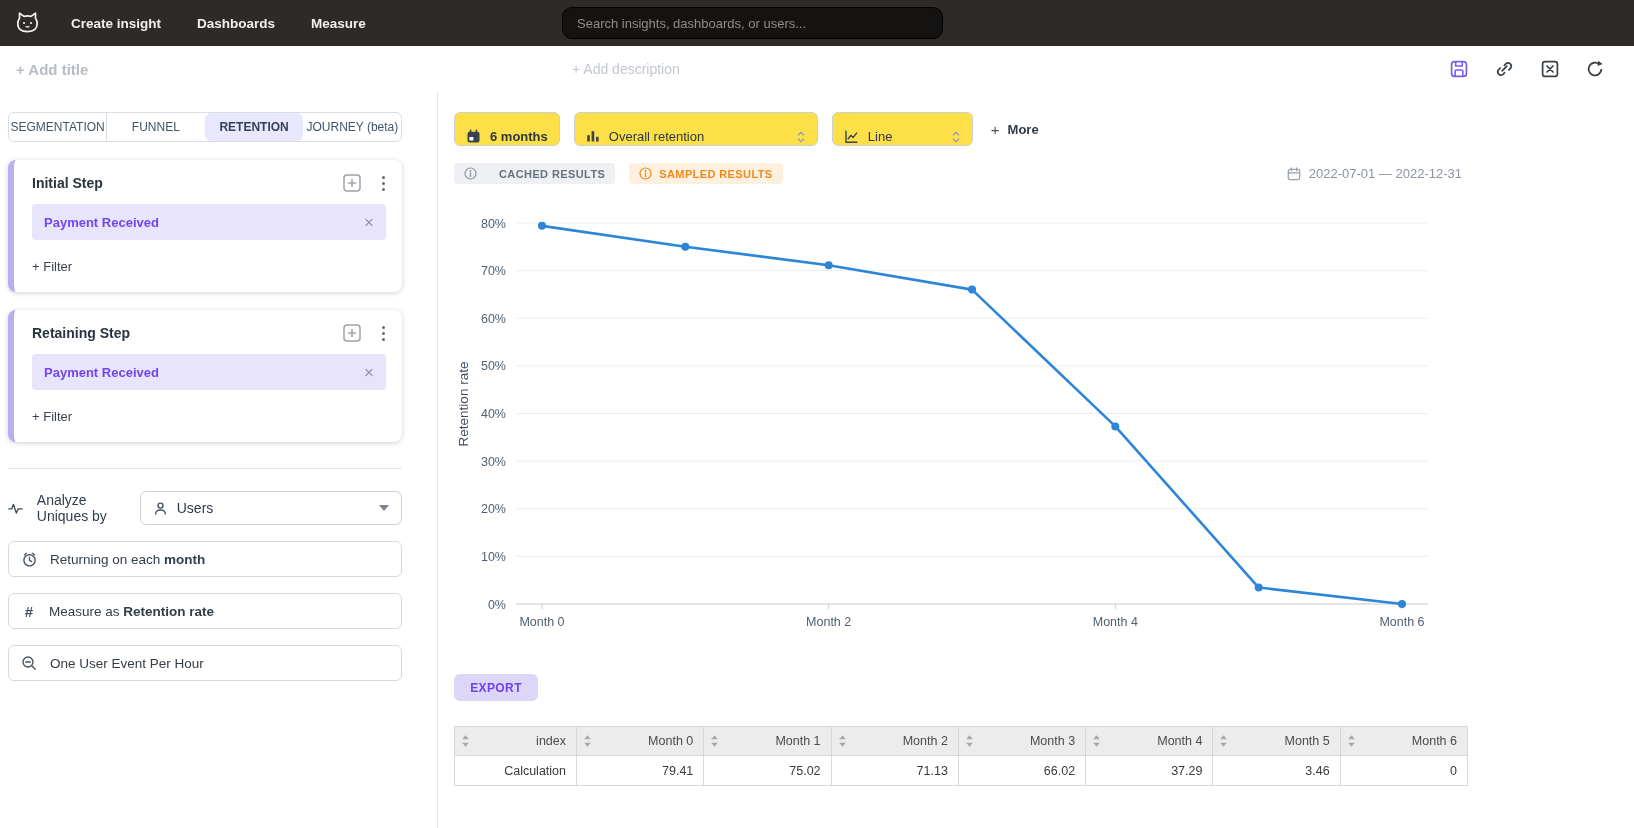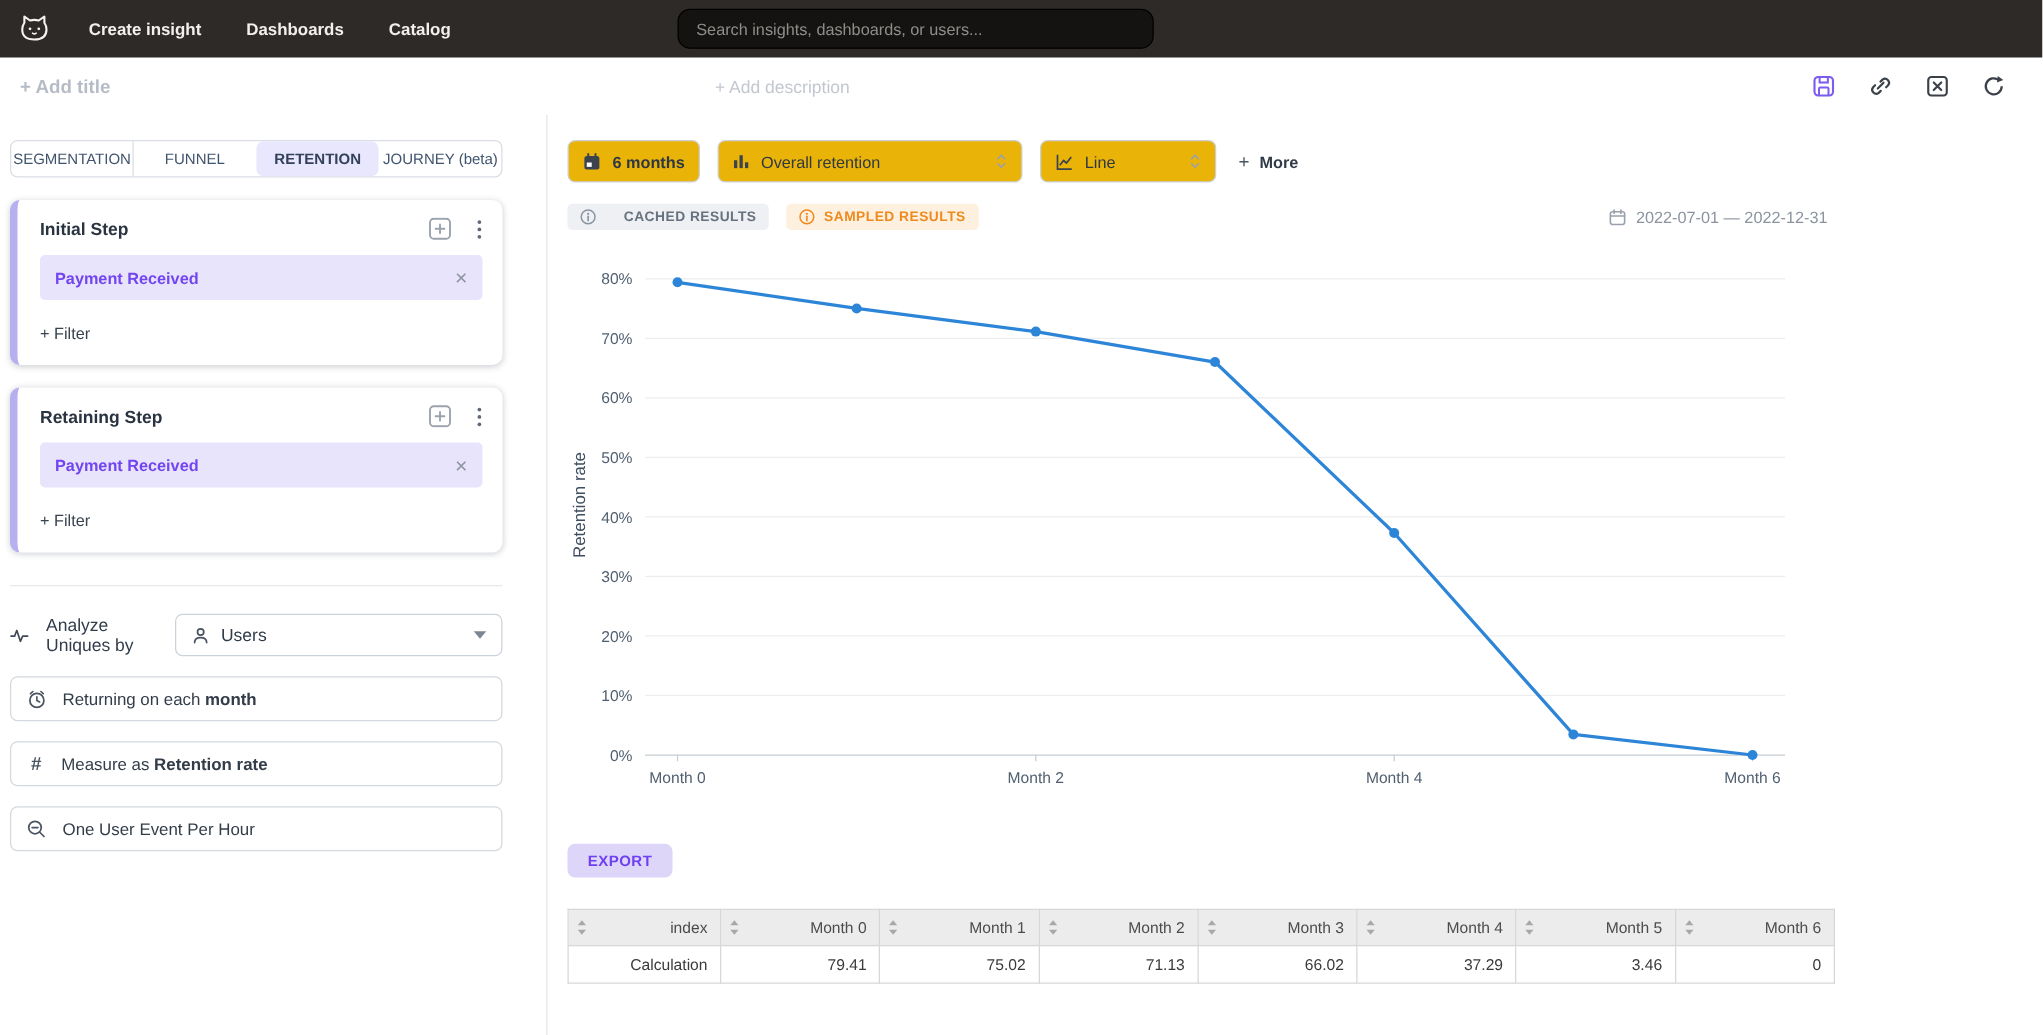--- a/index.html
+++ b/index.html
@@ -10,21 +10,21 @@
     background:#ffffff; color:#2e3845;
   }
 
   
   .topnav {
     height:46px; background:#2d2a27; display:flex; align-items:center;
     padding:0 56px 0 14px; position:relative; color:#f2f0ed;
   }
   .brand { display:flex; align-items:center; margin-right:30px; }
   .nav-item { font-size:13.5px; font-weight:700; color:#f2f0ed; margin-right:36px; cursor:pointer; }
-  .search-wrap { position:absolute; left:542px; top:7px; }
+  .search-wrap { position:absolute; left:562px; top:7px; }
   .search-input {
     width:381px; height:32px; background:#151311; border:1px solid #000;
     border-radius:10px; color:#cfcac4; font-size:13px; padding:0 14px;
     font-family:inherit; outline:none;
   }
   .search-input::placeholder { color:#8f8d8a; }
   .nav-right { margin-left:auto; display:flex; align-items:center; gap:32px; }
   .workspace-name { font-size:15px; font-weight:700; color:#ffffff; }
   .avatar {
     width:25px; height:25px; background:#f3a617; border-radius:6px;
@@ -92,22 +92,22 @@
     margin-top:16px; height:36px; border:1px solid #d4d9df; border-radius:6px;
     display:flex; align-items:center; padding:0 12px; cursor:pointer; background:#fff;
   }
   .option-text { font-size:13.5px; color:#333d49; margin-left:12px; }
   .option-text b { font-weight:700; }
   .hash-glyph { font-size:15px; font-weight:600; color:#4a5561; width:16px; text-align:center; }
 
   
   .controls { display:flex; align-items:center; gap:14px; }
   .ctl {
-    height:31px; border:1px solid #ccd1d8; border-radius:6px; background:#eab308;
-    display:flex; align-items:center; padding:16px 11px; font-size:13px; color:#2e3845; cursor:pointer;
+    height:31px; border:1px solid #ccd1d8; border-radius:6px; background:#fde047;
+    display:flex; padding:16px 11px; font-size:13px; color:#2e3845; cursor:pointer;
   }
   .ctl .lbl { margin-left:9px; font-weight:600; }
   .ctl-select .lbl { font-weight:400; }
   .ctl-select { justify-content:flex-start; }
   .sel-metric { width:244px; }
   .sel-charttype { width:141px; }
   .updown { margin-left:auto; }
   .more-btn { display:flex; align-items:center; gap:8px; cursor:pointer; margin-left:4px; }
   .more-plus { font-size:15px; color:#4a5561; }
   .more-lbl { font-size:13px; font-weight:700; color:#313b47; }
@@ -147,21 +147,21 @@
   <span class="brand">
     <svg width="27" height="27" viewBox="0 0 27 27">
       <path d="M5.5 8.2 L5.5 3.2 L10 6.4 Q13.5 5.4 17 6.4 L21.5 3.2 L21.5 8.2 Q23.2 10.6 23.2 13.6 Q23.2 21.6 13.5 21.6 Q3.8 21.6 3.8 13.6 Q3.8 10.6 5.5 8.2 Z" fill="none" stroke="#f5f3f0" stroke-width="1.7" stroke-linejoin="round"></path>
       <circle cx="10" cy="13" r="1.1" fill="#f5f3f0"></circle>
       <circle cx="17" cy="13" r="1.1" fill="#f5f3f0"></circle>
       <path d="M12 16.5 q1.5 1.2 3 0" fill="none" stroke="#f5f3f0" stroke-width="1.2" stroke-linecap="round"></path>
     </svg>
   </span>
   <span class="nav-item">Create insight</span>
   <span class="nav-item">Dashboards</span>
-  <span class="nav-item">Catalog</span>
+  <span class="nav-item">Measure</span>
 
   <span class="search-wrap">
     <input class="search-input" type="text" placeholder="Search insights, dashboards, or users..." style="">
   </span>
 
 </div>
 
 <div class="title-row">
   <span class="add-title">+ Add title</span>
   <span class="add-description">+ Add description</span>

